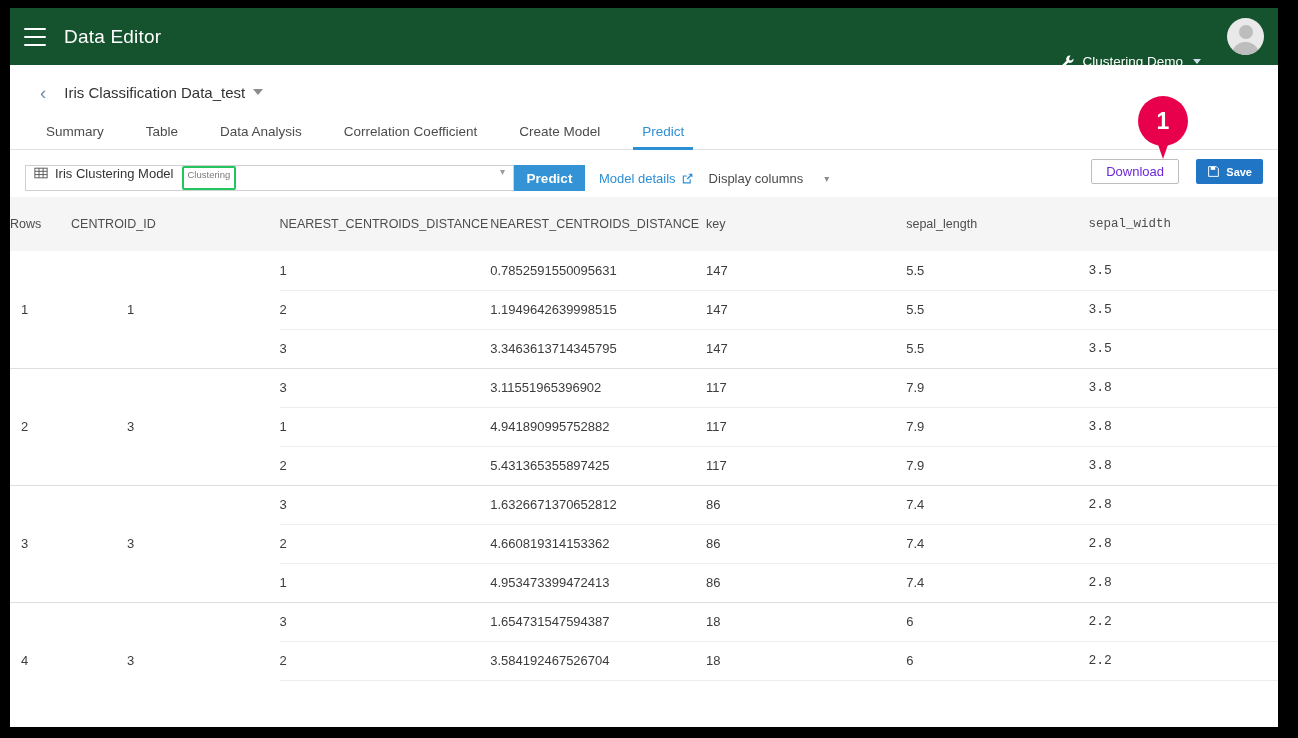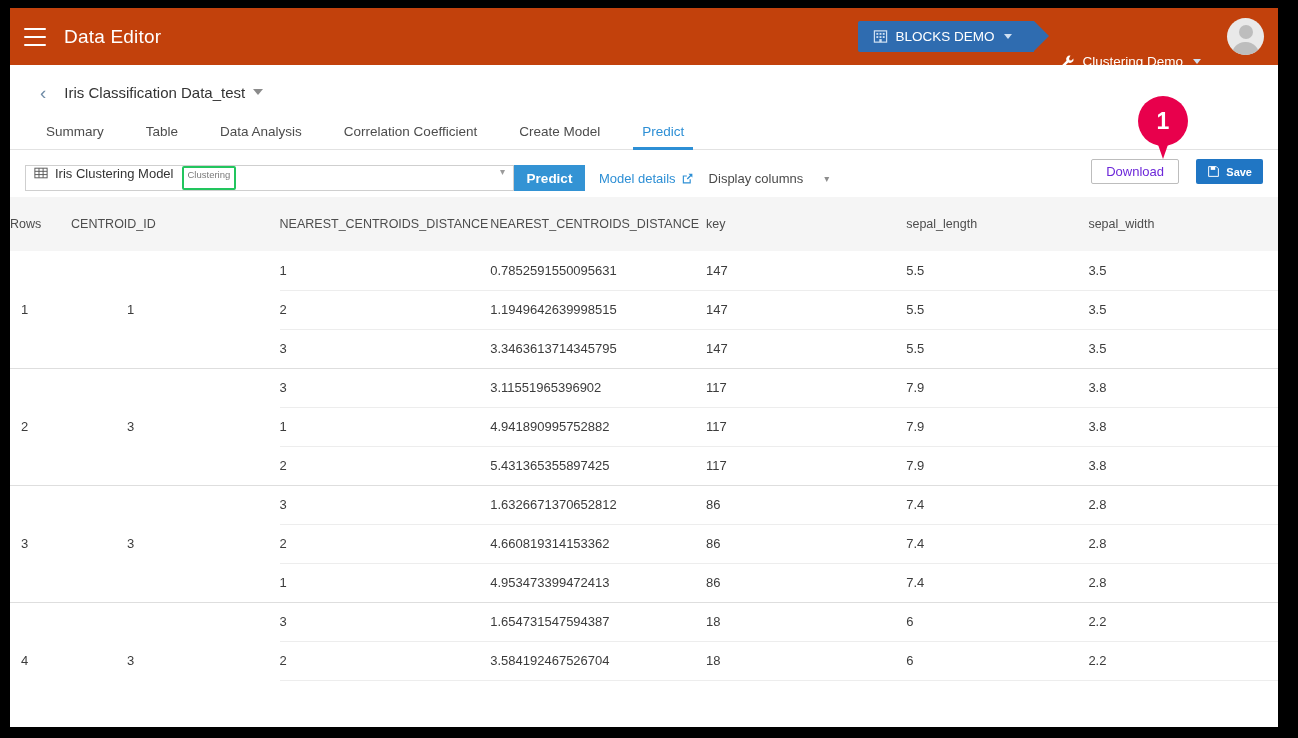--- a/index.html
+++ b/index.html
@@ -13,21 +13,21 @@
     position: absolute;
     left: 10px; top: 8px;
     width: 1268px; height: 719px;
     background: #fff;
     overflow: hidden;
   }
 
   
   .appbar {
     height: 57px;
-    background: #c2410c;
+    background: #14532d;
     display: flex; align-items: center;
     position: relative;
   }
   .hamburger {
     margin-left: 14px; width: 22px; height: 18px;
     display: flex; flex-direction: column; justify-content: space-between;
     cursor: pointer;
   }
   .hamburger i { display:block; height:2px; background:#fff; border-radius:1px; }
   .app-title {
@@ -141,21 +141,21 @@
   .tbl td {
     font-size:13px; color:#3c3c3c; height:39px; vertical-align:middle;
     background:#fff;
   }
   .c-rows   { width:58px;  padding-left:11px; }
   .c-cid    { width:198px; padding-left:56px; }
   .c-ncd1   { width:200px; padding-left:0px; }
   .c-ncd2   { width:205px; padding-left:0px; }
   .c-key    { width:190px; }
   .c-slen   { width:173px; }
-  .c-swid   { width:180px; }
+  .c-swid   { width:180px;font-family:Liberation Mono, monospace; }
   thead .c-ncd1, thead .c-ncd2 { padding-right:18px; }
   .tbl tr.inner td { border-top:1px solid #ededed; }
   .tbl tr.groupstart td { border-top:1px solid #dedede; }
   .tbl tr.firstgroup td { border-top:none; }
   .grp { vertical-align:middle; }
   .tbody-scroll { overflow:hidden; max-height:488px; }
 </style>
 </head>
 <body>
 
@@ -163,34 +163,20 @@
 
   <div class="appbar">
     <div class="hamburger">
       <i></i>
         <i></i>
         <i></i>
     </div>
     <div class="app-title">Data Editor</div>
 
     <div class="bc-wrap">
-      <div class="bc-seg first">
-        <svg class="bc-ico" viewBox="0 0 16 16">
-          <rect x="1.5" y="2" width="13" height="12" fill="none" stroke="#cfe0f2" stroke-width="1.3"></rect>
-          <rect x="3.6" y="4.2" width="2" height="2" fill="#cfe0f2"></rect>
-          <rect x="7" y="4.2" width="2" height="2" fill="#cfe0f2"></rect>
-          <rect x="10.4" y="4.2" width="2" height="2" fill="#cfe0f2"></rect>
-          <rect x="3.6" y="7.6" width="2" height="2" fill="#cfe0f2"></rect>
-          <rect x="7" y="7.6" width="2" height="2" fill="#cfe0f2"></rect>
-          <rect x="10.4" y="7.6" width="2" height="2" fill="#cfe0f2"></rect>
-          <rect x="6.7" y="10.8" width="2.6" height="3.2" fill="#cfe0f2"></rect>
-        </svg>
-        <span>BLOCKS DEMO</span>
-        <span class="caret-d"></span>
-      </div>
       <div class="bc-seg second">
         <svg class="bc-ico" viewBox="0 0 16 16">
           <path d="M11.2 1.6a4 4 0 0 0-4.3 5.6L1.8 12.2l2 2 5-5.1a4 4 0 0 0 5.6-4.4l-2.3 2.3-2-.4-.4-2z" fill="#ffffff"></path>
         </svg>
         <span>Clustering Demo</span>
         <span class="caret-d"></span>
       </div>
     </div>
 
     <div class="avatar">

